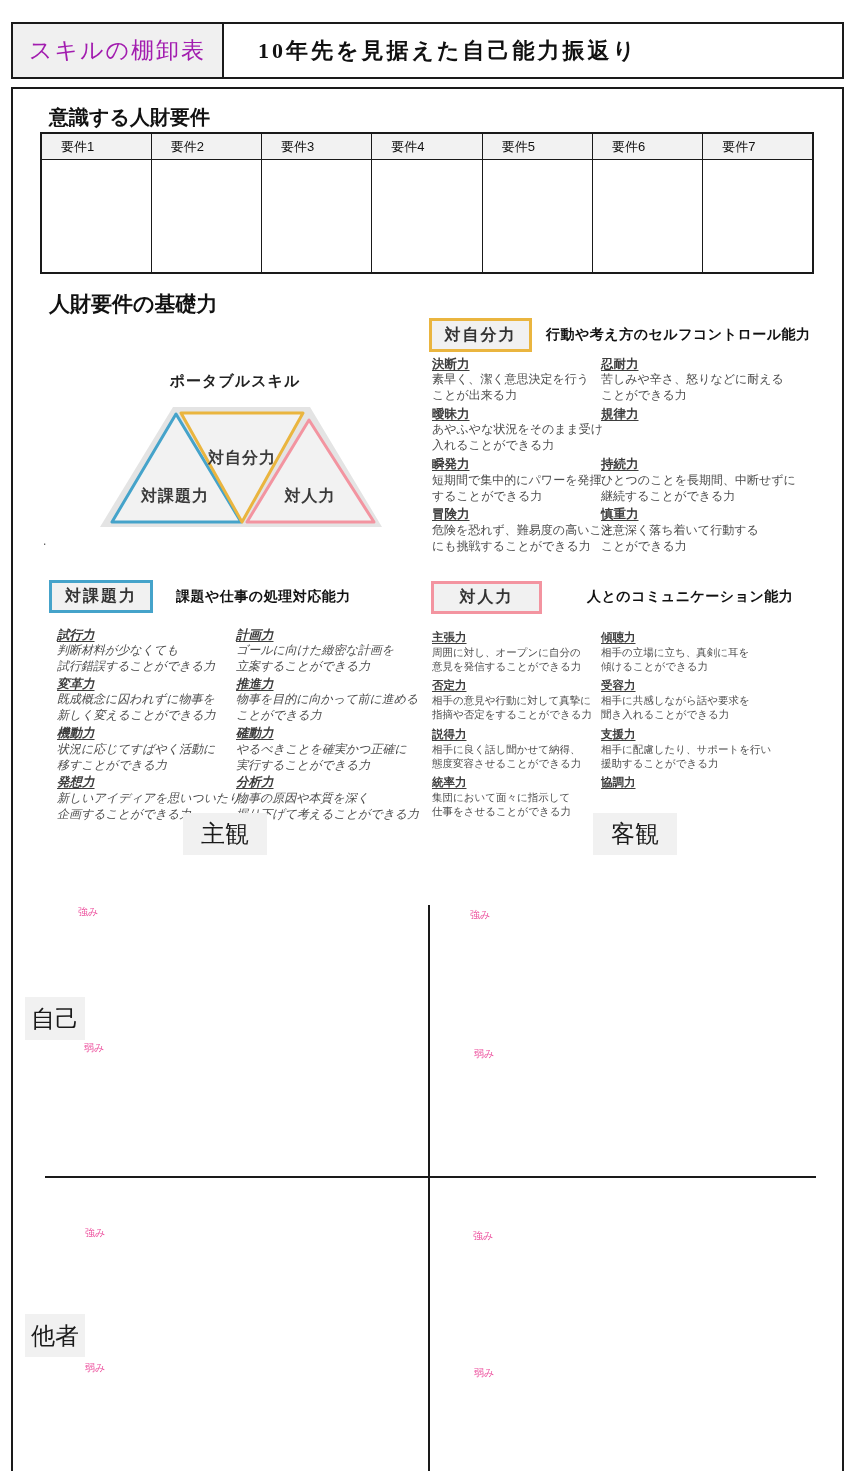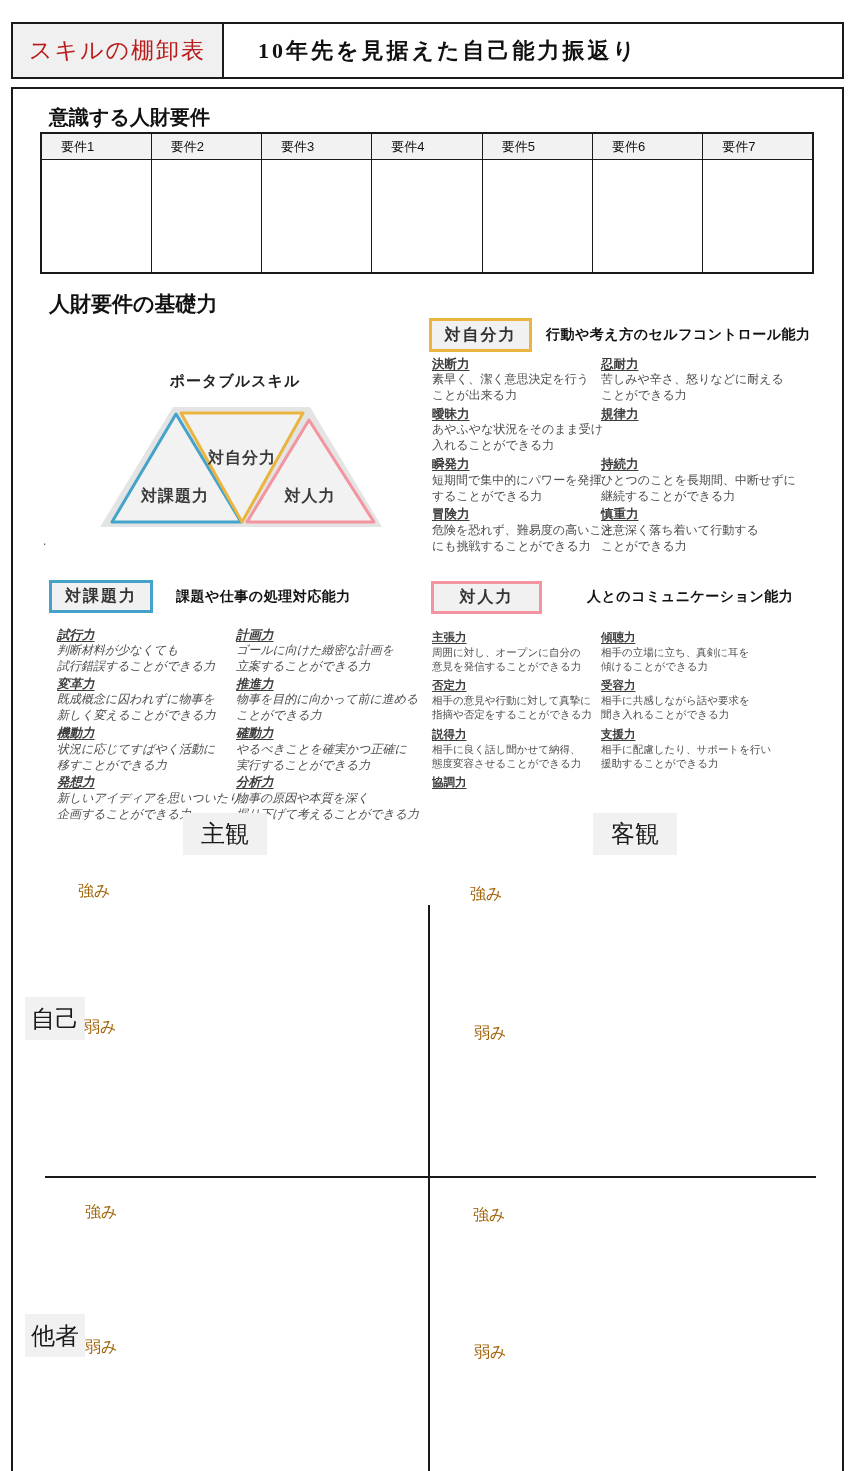--- a/index.html
+++ b/index.html
@@ -6,21 +6,21 @@
   body{
     width:864px;height:1471px;position:relative;background:#ffffff;
     font-family:"Liberation Sans", sans-serif;color:#1a1a1a;overflow:hidden;
   }
   .abs{position:absolute;}
 
   
   .header-box{left:11px;top:22px;width:829px;height:53px;border:2px solid #1a1a1a;display:flex;}
   .header-left{width:209px;background:#f0f0f0;border-right:2px solid #1a1a1a;
     display:flex;align-items:center;justify-content:center;
-    font-family:"Liberation Serif", serif;font-size:23px;letter-spacing:2px;color:#b91c1c;}
+    font-family:"Liberation Serif", serif;font-size:23px;letter-spacing:2px;color:#a21caf;}
   .header-right{flex:1;display:flex;align-items:center;padding-left:34px;
     font-family:"Liberation Serif", serif;font-size:22px;font-weight:bold;letter-spacing:3px;color:#111;}
 
   
   .main-box{left:11px;top:87px;width:829px;height:1384px;border:2px solid #1a1a1a;border-bottom:none;}
 
   .sec-title{font-weight:600;color:#111;}
   .req-title{left:49px;top:104px;font-size:20px;}
   .found-title{left:49px;top:290px;font-size:21px;}
 
@@ -54,21 +54,21 @@
   .ab-name{font-size:12.5px;font-weight:bold;color:#3d3d3d;text-decoration:underline;
     text-underline-offset:2px;line-height:1.3;}
   .ab-desc{font-size:12px;color:#4d4d4d;line-height:1.33;white-space:pre;}
   .people-list .ab-name{font-size:11.5px;}
   .people-list .ab-desc{font-size:10.5px;line-height:1.35;}
 
   
   .gray-chip{background:#f1f1f1;display:flex;align-items:center;justify-content:center;color:#1a1a1a;}
   .mx-col-label{width:84px;height:42px;font-size:24px;}
   .mx-row-label{width:60px;height:43px;font-size:24px;}
-  .sw-label{font-size:16px;color:#a16207;}
+  .sw-label{font-size:10px;color:#ec4899;margin-top:24px;}
   .v-line{width:2px;background:#1a1a1a;}
   .h-line{height:2px;background:#1a1a1a;}
   .q-area{background:transparent;}
   .stray{font-size:12px;color:#555;}
 </style>
 </head>
 <body>
 
 <div class="abs header-box">
   <div class="header-left">スキルの棚卸表</div>
@@ -235,20 +235,25 @@
       <div class="ab-name">説得力</div>
       <div class="ab-desc">相手に良く話し聞かせて納得、
 態度変容させることができる力</div>
     </div>
   <div>
       <div class="ab-name">支援力</div>
       <div class="ab-desc">相手に配慮したり、サポートを行い
 援助することができる力</div>
     </div>
   <div>
+      <div class="ab-name">統率力</div>
+      <div class="ab-desc">集団において面々に指示して
+仕事をさせることができる力</div>
+    </div>
+  <div>
       <div class="ab-name">協調力</div>
     </div>
 </div>
 
 <div class="abs gray-chip mx-col-label" style="left:183px;top:813px;">主観</div>
 <div class="abs gray-chip mx-col-label" style="left:593px;top:813px;">客観</div>
 
 <div class="abs gray-chip mx-row-label" style="left:25px;top:997px;">自己</div>
 <div class="abs gray-chip mx-row-label" style="left:25px;top:1314px;">他者</div>
 

